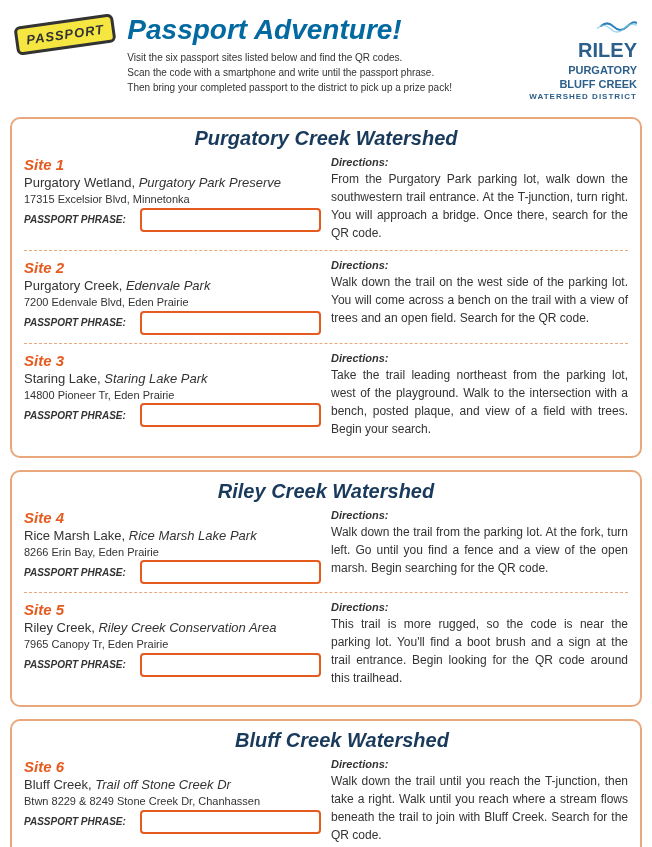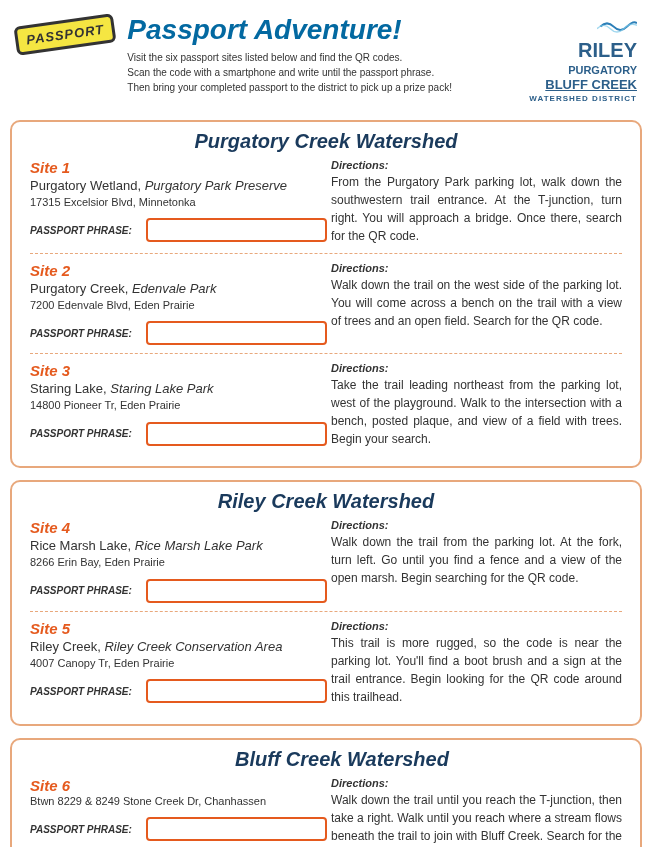--- a/index.html
+++ b/index.html
@@ -71,25 +71,24 @@
       color: #2c5f8a;
       display: block;
     }
     .logo-purgatory {
       font-size: 11px;
       font-weight: 700;
       color: #2c5f8a;
       display: block;
     }
     .logo-bluff {
-      font-size: 13px;
+      font-size: 11px;
       font-weight: 700;
       color: #2c5f8a;
       display: block;
-      text-decoration: underline;
     }
     .logo-watershed {
       font-size: 8px;
       font-weight: 700;
       color: #2c5f8a;
       display: block;
       letter-spacing: 1px;
     }
     .logo-wave {
       width: 40px;
@@ -111,21 +110,21 @@
       font-weight: 900;
       font-style: italic;
       color: #1a3a5c;
       padding: 8px 0 6px 0;
       font-family: 'Arial Black', Arial, sans-serif;
     }
     .watershed-title.riley { color: #1a3a5c; }
     .watershed-title.bluff { color: #1a3a5c; padding-left: 32px; }
 
     .sites-container {
-      padding: 0 18px;
+      padding: 0 12px;
     }
     .site-row {
       display: flex;
       gap: 10px;
       margin-bottom: 8px;
       padding-bottom: 8px;
       border-bottom: 1px dashed #e8a87c;
     }
     .site-row:last-child {
       border-bottom: none;
@@ -155,21 +154,21 @@
       font-style: italic;
     }
     .site-address {
       font-size: 11px;
       color: #333;
       line-height: 1.4;
     }
     .passport-phrase-row {
       display: flex;
       align-items: center;
-      margin-top: 8px;
+      margin-top: 0;
       gap: 14px;
     }
     .passport-phrase-label {
       font-size: 10px;
       font-weight: 700;
       font-style: italic;
       color: #333;
       white-space: nowrap;
     }
     .passport-phrase-input {
@@ -289,39 +288,40 @@
             </div>
             <div class="site-right">
               <div class="directions-label">Directions:</div>
               <div class="directions-text">Walk down the trail from the parking lot. At the fork, turn left. Go until you find a fence and a view of the open marsh. Begin searching for the QR code.</div>
             </div>
           </div>
           <div class="site-row">
             <div class="site-left">
               <div class="site-num">Site 5</div>
               <div class="site-name">Riley Creek, <em>Riley Creek Conservation Area</em></div>
-              <div class="site-address">4007 Canopy Tr, Eden Prairie</div>
+              <div class="site-address">7965 Canopy Tr, Eden Prairie</div>
               <div class="passport-phrase-row">
                 <span class="passport-phrase-label">PASSPORT PHRASE:</span>
                 <input type="text" class="passport-phrase-input" style="">
               </div>
             </div>
             <div class="site-right">
               <div class="directions-label">Directions:</div>
               <div class="directions-text">This trail is more rugged, so the code is near the parking lot. You'll find a boot brush and a sign at the trail entrance. Begin looking for the QR code around this trailhead.</div>
             </div>
           </div>
         </div>
       </div>
       <div class="watershed-section">
         <div class="watershed-title bluff">Bluff Creek Watershed</div>
         <div class="sites-container">
           <div class="site-row">
             <div class="site-left">
               <div class="site-num">Site 6</div>
+              <div class="site-name">Bluff Creek, <em>Trail off Stone Creek Dr</em></div>
               <div class="site-address">Btwn 8229 &amp; 8249 Stone Creek Dr, Chanhassen</div>
               <div class="passport-phrase-row">
                 <span class="passport-phrase-label">PASSPORT PHRASE:</span>
                 <input type="text" class="passport-phrase-input" style="">
               </div>
             </div>
             <div class="site-right">
               <div class="directions-label">Directions:</div>
               <div class="directions-text">Walk down the trail until you reach the T-junction, then take a right. Walk until you reach where a stream flows beneath the trail to join with Bluff Creek. Search for the QR code.</div>
             </div>

